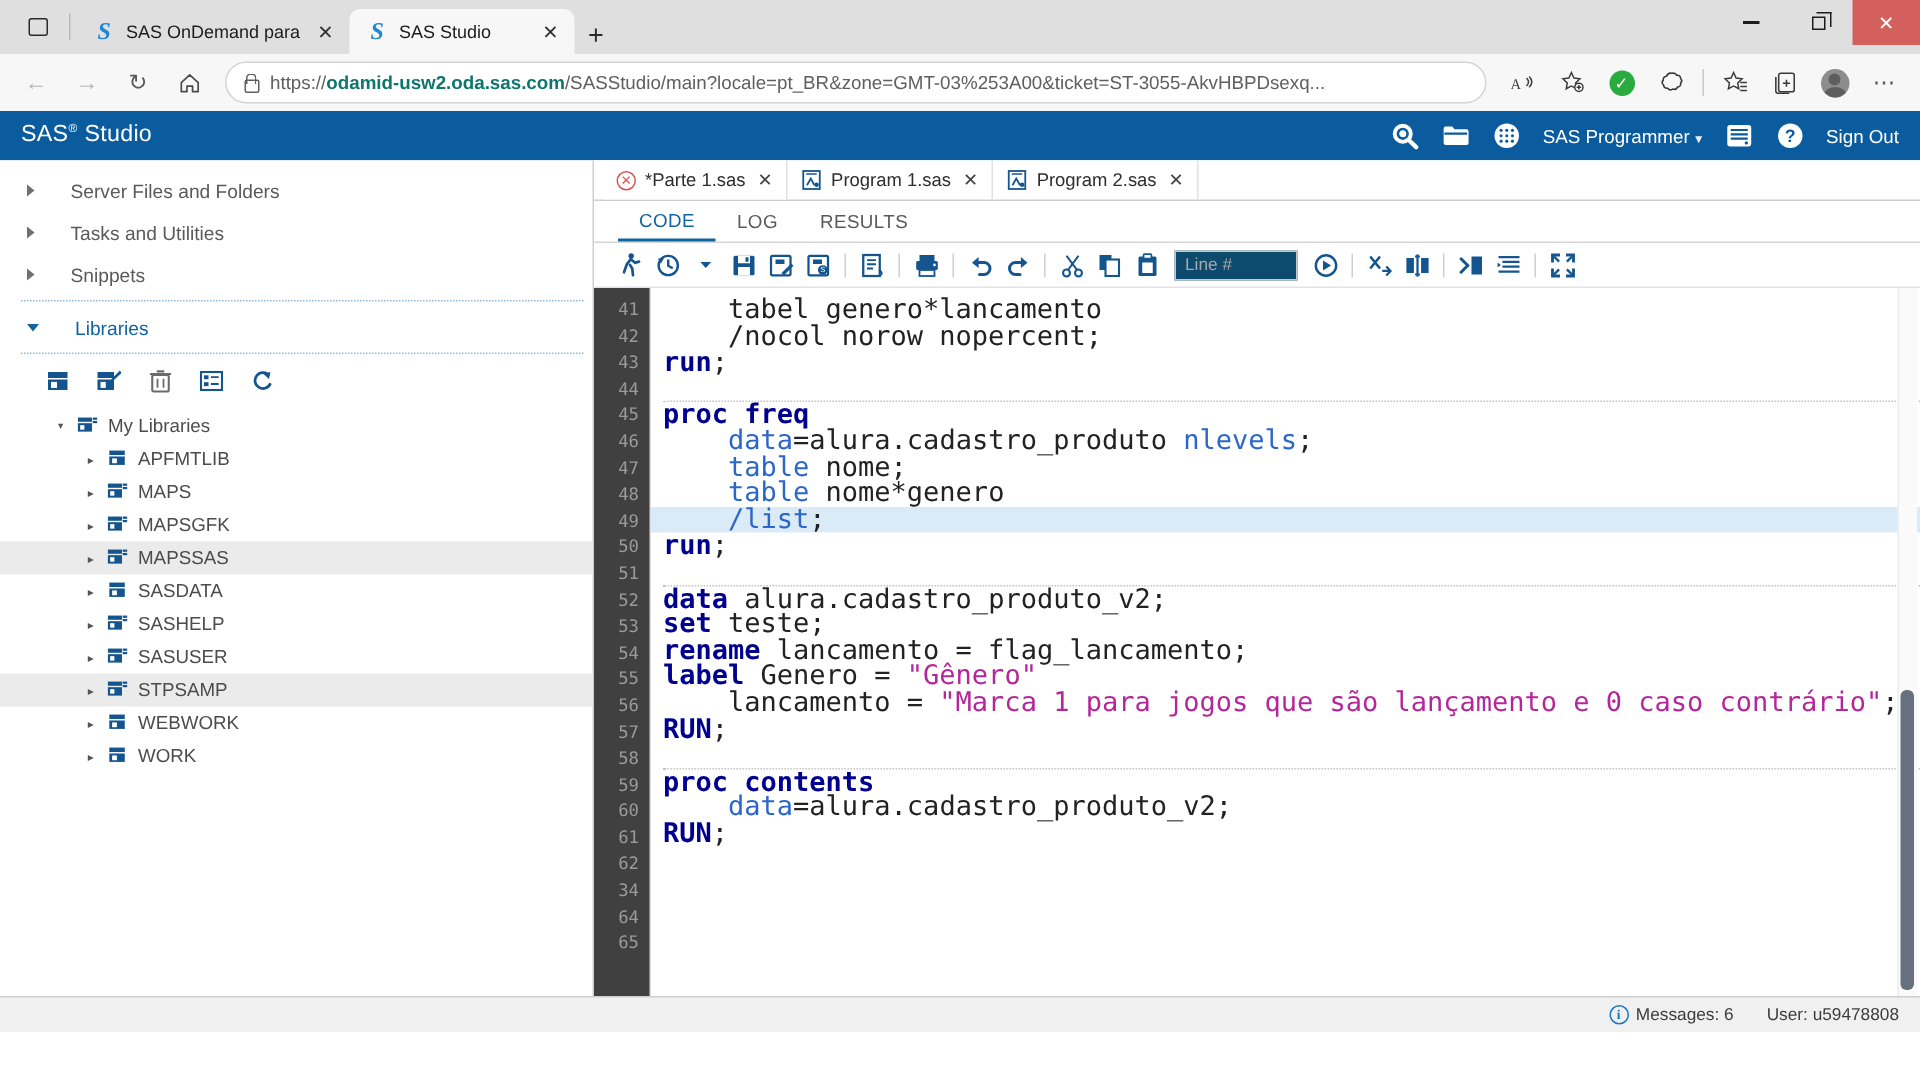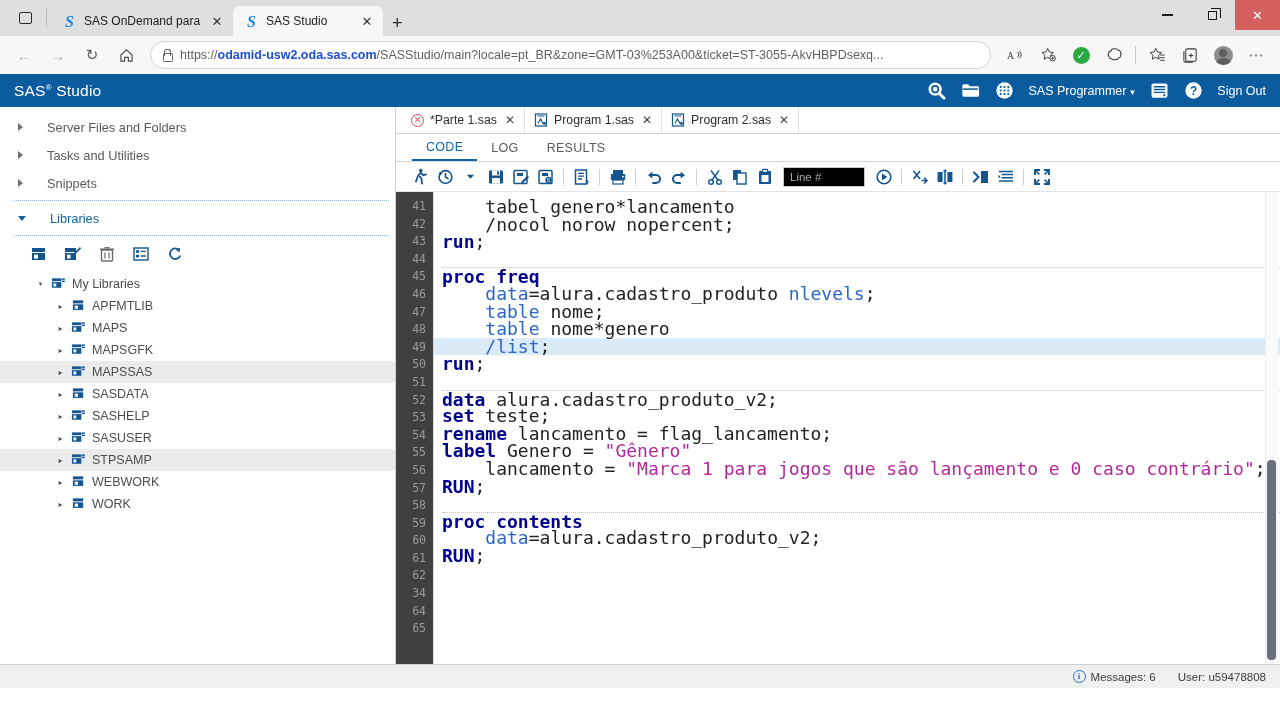--- a/index.html
+++ b/index.html
@@ -66,21 +66,21 @@
   .lock { width: 11px; height: 13px; flex: 0 0 11px; position: relative; }
   .lock:before {
     content:''; position: absolute; left: 1.5px; bottom: 0; width: 8px; height: 7px;
     border: 1.2px solid #606060; border-radius: 1.5px;
   }
   .lock:after {
     content:''; position: absolute; left: 3px; top: 0px; width: 5px; height: 6px;
     border: 1.2px solid #606060; border-bottom: none; border-radius: 3px 3px 0 0;
   }
   .url-txt { white-space: nowrap; overflow: hidden; }
-  .url-txt b { color: #1d4ed8; font-weight: bold; }
+  .url-txt b { color: #0f766e; font-weight: bold; }
   .url-txt .grey { color: #5f5f5f; }
   .nav-right { display: flex; align-items: center; gap: 1px; }
   .badge-green {
     width: 17px; height: 17px; border-radius: 50%; background: #2aab3f; color: #fff;
     font-size: 11px; display: flex; align-items: center; justify-content: center;
   }
   .avatar-circ {
     width: 19px; height: 19px; border-radius: 50%; background: #8d8d8d; position: relative;
     overflow: hidden;
   }
@@ -165,21 +165,21 @@
 
   .ctoolbar {
     height: 30px; display: flex; align-items: center; gap: 0;
     padding: 0 8px 0 12px; border-bottom: 1px solid #e3e3e3;
   }
   .ct-ico { width: 25px; height: 24px; display: flex; align-items: center; justify-content: center; }
   .ct-sep { width: 1px; height: 16px; background: #cfcfcf; margin: 0 5px; }
   .lineinput {
     width: 82px; height: 20px; border: 1px solid #c9c9c9; font-size: 11.5px;
     color: #a9a9a9; display: flex; align-items: center; padding: 0 6px; margin: 0 6px;
-    background: #000000;
+    background: #0c4a6e;
   }
 
   
   .codewrap { flex: 1; display: flex; position: relative; overflow: hidden; background: #fff; }
   .gutter {
     width: 38px; flex: 0 0 38px; text-align: right; padding: 6px 7px 0 0;
     font-family: "DejaVu Sans Mono", monospace; font-size: 11.5px; color: #9a9a9a;
     line-height: 17.6px; border-right: 1px solid #dcdcdc; background: #404040;
     user-select: none;
   }

